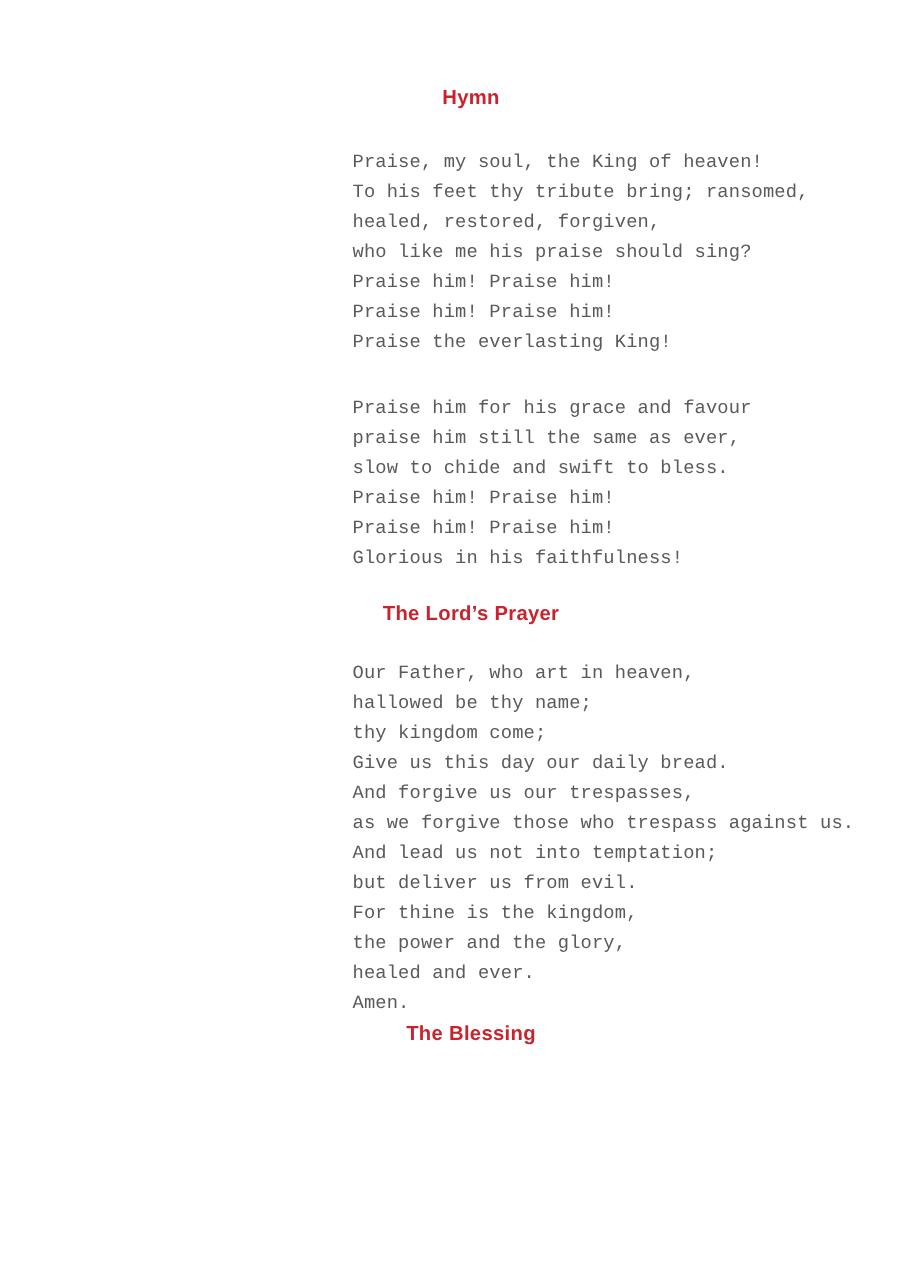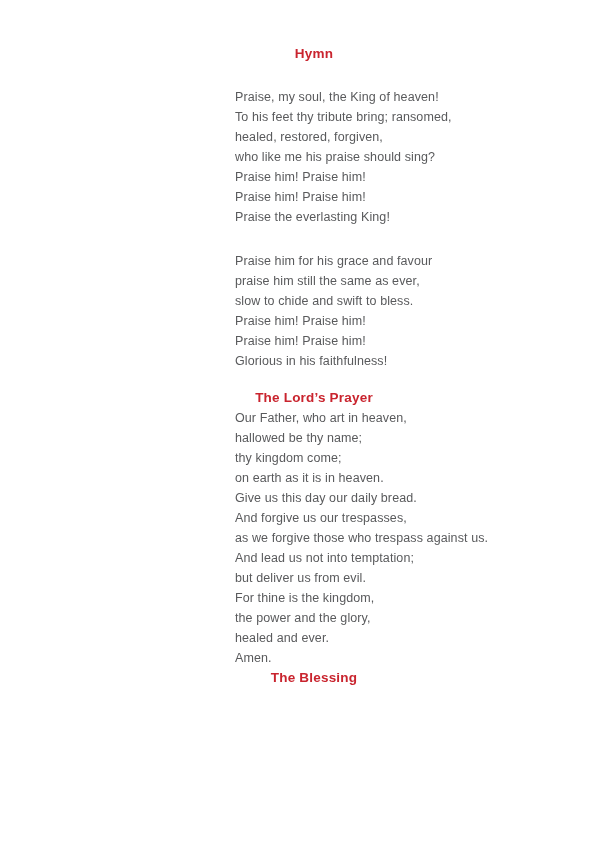--- a/index.html
+++ b/index.html
@@ -18,46 +18,47 @@
     height: 850px;
     overflow: hidden;
     font-family: "Liberation Sans", sans-serif;
     font-size: 12.5px;
     letter-spacing: 0.1px;
     color: var(--body-text);
   }
   main.doc {
     width: 600px;
     height: 754px;
-    padding-top: 44px;
+    padding-top: 55px;
     background: var(--page-bg);
   }
   h2.section-heading {
     margin: 0 0 0 28px;          
     text-align: center;
     font-size: 13.5px;
     font-weight: bold;
     line-height: 20px;
     letter-spacing: 0.2px;
     color: var(--accent);
   }
   .stanzas { margin: 0; }
   .stanza {
     margin: 0 0 0 235px;
     padding: 0;
+    font-family: Liberation Mono, monospace;
   }
   .stanza + .stanza { margin-top: 24px; }
   .line {
     line-height: 20px;
     white-space: nowrap;
   }
   
   #section-0 .stanzas .stanza:first-child { margin-top: 23px; }
   #section-1 { margin-top: 17px; }
-  #section-1 .stanzas .stanza:first-child { }
+  #section-1 .stanzas .stanza:first-child { margin-top: 20px; }
   #section-2 { }
 </style>
 </head>
 <body>
 
 <main class="doc">
 
   <section id="section-0" class="section">
     <h2 class="section-heading">Hymn</h2>
     <div class="stanzas">
@@ -81,21 +82,20 @@
       </div>
   </section>
 
   <section id="section-1" class="section">
     <h2 class="section-heading">The Lord’s Prayer</h2>
     <div class="stanzas">
         <div class="stanza">
           <div class="line">Our Father, who art in heaven,</div>
           <div class="line">hallowed be thy name;</div>
           <div class="line">thy kingdom come;</div>
-          <div class="line">on earth as it is in heaven.</div>
           <div class="line">Give us this day our daily bread.</div>
           <div class="line">And forgive us our trespasses,</div>
           <div class="line">as we forgive those who trespass against us.</div>
           <div class="line">And lead us not into temptation;</div>
           <div class="line">but deliver us from evil.</div>
           <div class="line">For thine is the kingdom,</div>
           <div class="line">the power and the glory,</div>
           <div class="line">healed and ever.</div>
           <div class="line">Amen.</div>
         </div>

